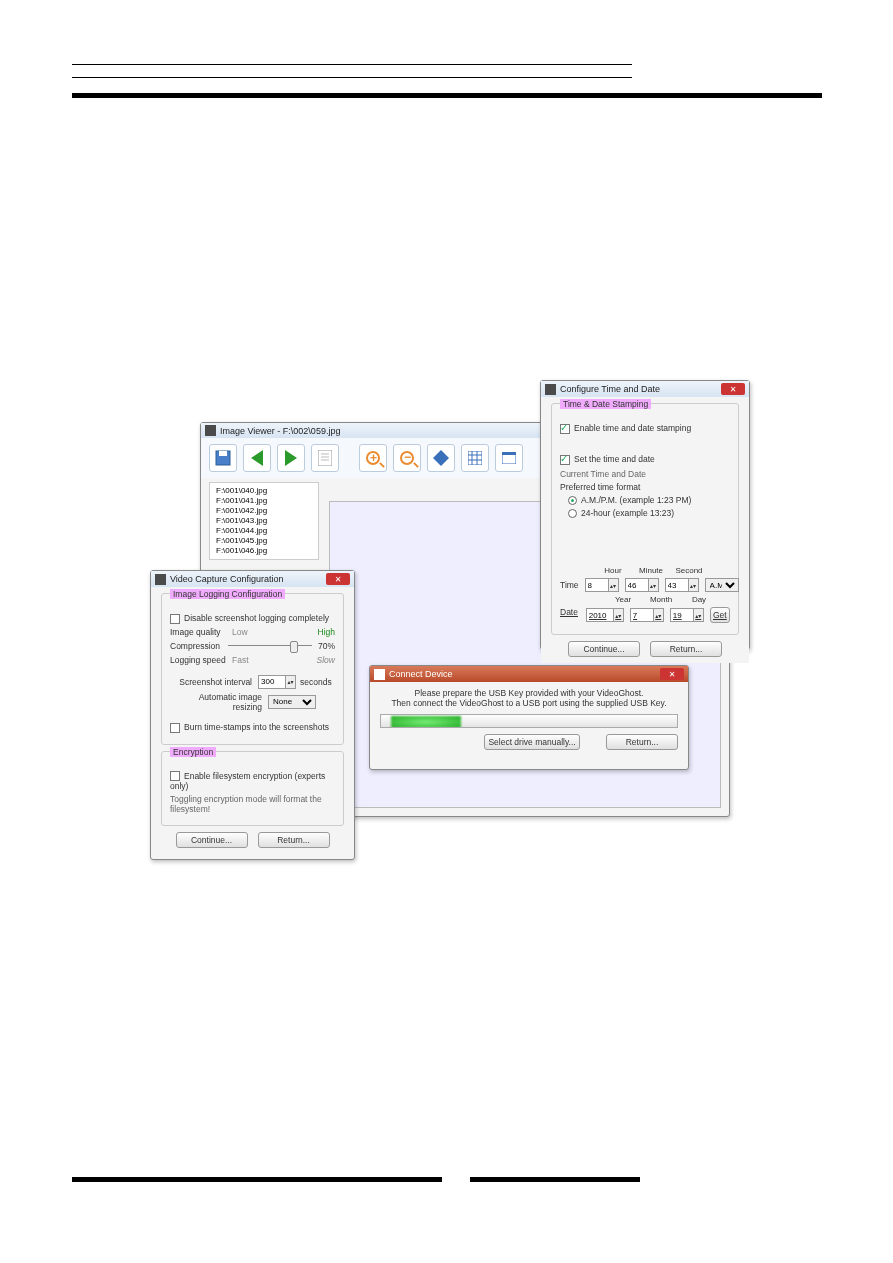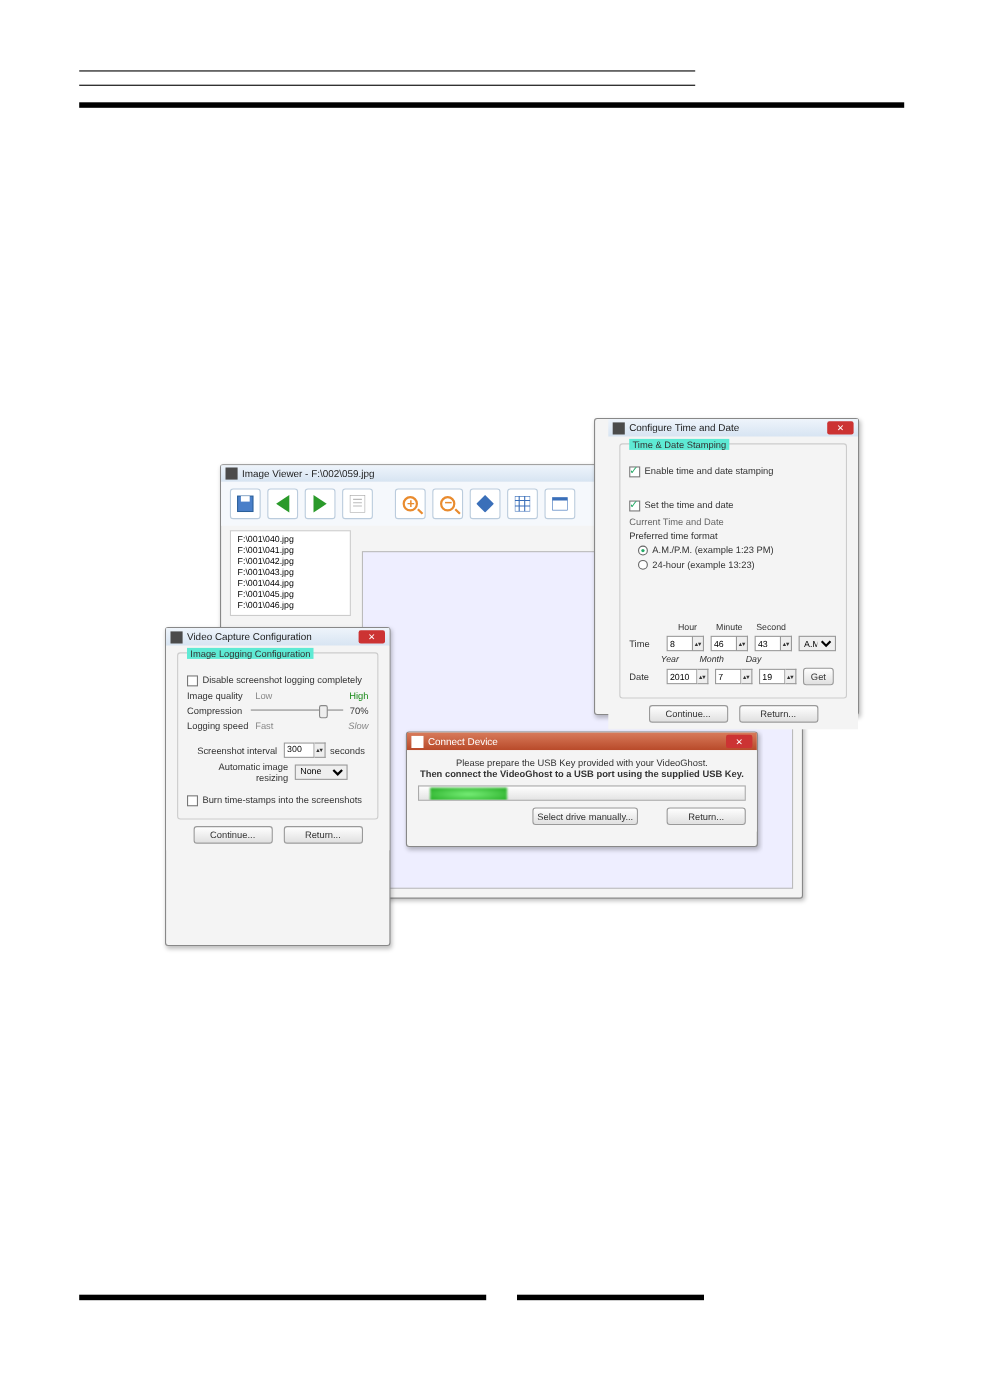--- a/index.html
+++ b/index.html
@@ -41,21 +41,21 @@
   .content-pane { position:absolute; left:128px; top:78px; right:8px; bottom:8px; background:#eef; border:1px solid #bbb; }
   
   .connect .titlebar { background:linear-gradient(#d87a5a,#b84a2a); color:#fff; }
   .progress { height:14px; border:1px solid #aaa; background:linear-gradient(#fefefe,#e4e4e4); position:relative; overflow:hidden; margin:6px 0;}
   .progress .bar { position:absolute; left:10px; top:1px; width:70px; height:12px; background:radial-gradient(#7e7,#2a2); filter:blur(1px); }
   
   .slider { position:relative; height:12px; width:90px; display:inline-block; }
   .slider .track { position:absolute; left:0; right:0; top:5px; border-top:1px solid #888;}
   .slider .thumb { position:absolute; top:1px; width:8px; height:12px; border:1px solid #888; background:#eee; border-radius:2px; }
   .grp { border:1px solid #ccc; border-radius:3px; padding:6px 8px 8px 8px; margin-bottom:6px; }
-  .grp .legend { font-size:8.5px; color:#333; position:relative; top:-11px; background:#5eead4; padding:0 3px; display:inline-block;}
+  .grp .legend { font-size:8.5px; color:#333; position:relative; top:-11px; background:#f0abfc; padding:0 3px; display:inline-block;}
 </style>
 </head>
 <body>
 <div class="page">
   <div class="hr1"></div>
   <div class="hr2"></div>
   <div class="hr3"></div>
   <div class="hr4"></div>
   <div class="hr5"></div>
 
@@ -121,21 +121,21 @@
         <div>F:\001\042.jpg</div>
         <div>F:\001\043.jpg</div>
         <div>F:\001\044.jpg</div>
         <div>F:\001\045.jpg</div>
         <div>F:\001\046.jpg</div>
       </div>
 
       <div class="content-pane"></div>
     </div>
 
-    <div class="win" style="left:390px; top:0; width:241px; height:270px;padding-left:12px;">
+    <div class="win" style="left:390px; top:0; width:210px; height:270px;">
       <div class="titlebar">
         <span class="icon"></span>
         <span>Configure Time and Date</span>
         <span class="closebtn">✕</span>
       </div>
       <div class="body">
         <div class="grp">
           <span class="legend">Time &amp; Date Stamping</span>
           <div class="row"><span class="chk checked"></span><span>Enable time and date stamping</span></div>
           <div class="row" style="margin-top:20px"><span class="chk checked"></span><span>Set the time and date</span></div>
@@ -157,26 +157,26 @@
             <span class="spin">
                 <input value="46" style="">
                 <span class="upd">▴▾</span>
               </span>
             <span class="spin">
                 <input value="43" style="">
                 <span class="upd">▴▾</span>
               </span>
             <select class="small" style="width:34px"><option>A.M.</option></select>
           </div>
-          <div class="row" style="display:flex; gap:0 8px; margin-left:22px; font-size:8px;font-style:italic;">
+          <div class="row" style="display:flex; gap:0 8px; margin-left:48px; font-size:8px;">
             <span style="width:30px; text-align:center">Year</span>
             <span style="width:30px; text-align:center">Month</span>
             <span style="width:30px; text-align:center">Day</span>
           </div>
-          <div class="row" style="display:flex; align-items:center; gap:6px;">
+          <div class="row" style="display:flex; gap:6px;text-decoration:underline;">
             <span style="width:28px">Date</span>
             <span class="spin">
                 <input style="width: 28px;" value="2010">
                 <span class="upd">▴▾</span>
               </span>
             <span class="spin">
                 <input value="7" style="">
                 <span class="upd">▴▾</span>
               </span>
             <span class="spin">
@@ -194,21 +194,21 @@
     </div>
 
     <div class="win connect" style="left:219px; top:285px; width:320px; height:105px;">
       <div class="titlebar">
         <span class="icon" style="background:#fff"></span>
         <span>Connect Device</span>
         <span class="closebtn">✕</span>
       </div>
       <div class="body" style="text-align:center;">
         <div>Please prepare the USB Key provided with your VideoGhost.</div>
-        <div style="font-weight:bold">Then connect the VideoGhost to a USB port using the supplied USB Key.</div>
+        <div style="font-weight:normal">Then connect the VideoGhost to a USB port using the supplied USB Key.</div>
         <div class="progress">
             <div class="bar"></div>
           </div>
         <div style="display:flex; gap:26px; justify-content:flex-end;">
           <span class="btn" style="width:96px">Select drive manually...</span>
           <span class="btn" style="width:72px">Return...</span>
         </div>
       </div>
     </div>
 
@@ -249,20 +249,25 @@
                 <span class="upd">▴▾</span>
               </span>
             <span style="margin-left:4px">seconds</span>
           </div>
           <div class="row" style="display:flex; align-items:center;">
             <span style="width:98px; text-align:right; padding-right:6px">Automatic image resizing</span>
             <select class="small" style="width:48px"><option>None</option></select>
           </div>
           <div class="row" style="margin-top:10px"><span class="chk"></span><span>Burn time-stamps into the screenshots</span></div>
         </div>
+        <div class="grp">
+          <span class="legend">Encryption</span>
+          <div class="row"><span class="chk"></span><span>Enable filesystem encryption (experts only)</span></div>
+          <div class="row" style="color:#666">Toggling encryption mode will format the filesystem!</div>
+        </div>
         <div style="display:flex; gap:10px; justify-content:center;">
           <span class="btn" style="width:72px">Continue...</span>
           <span class="btn" style="width:72px">Return...</span>
         </div>
       </div>
     </div>
 
   </div>
 </div>
 

